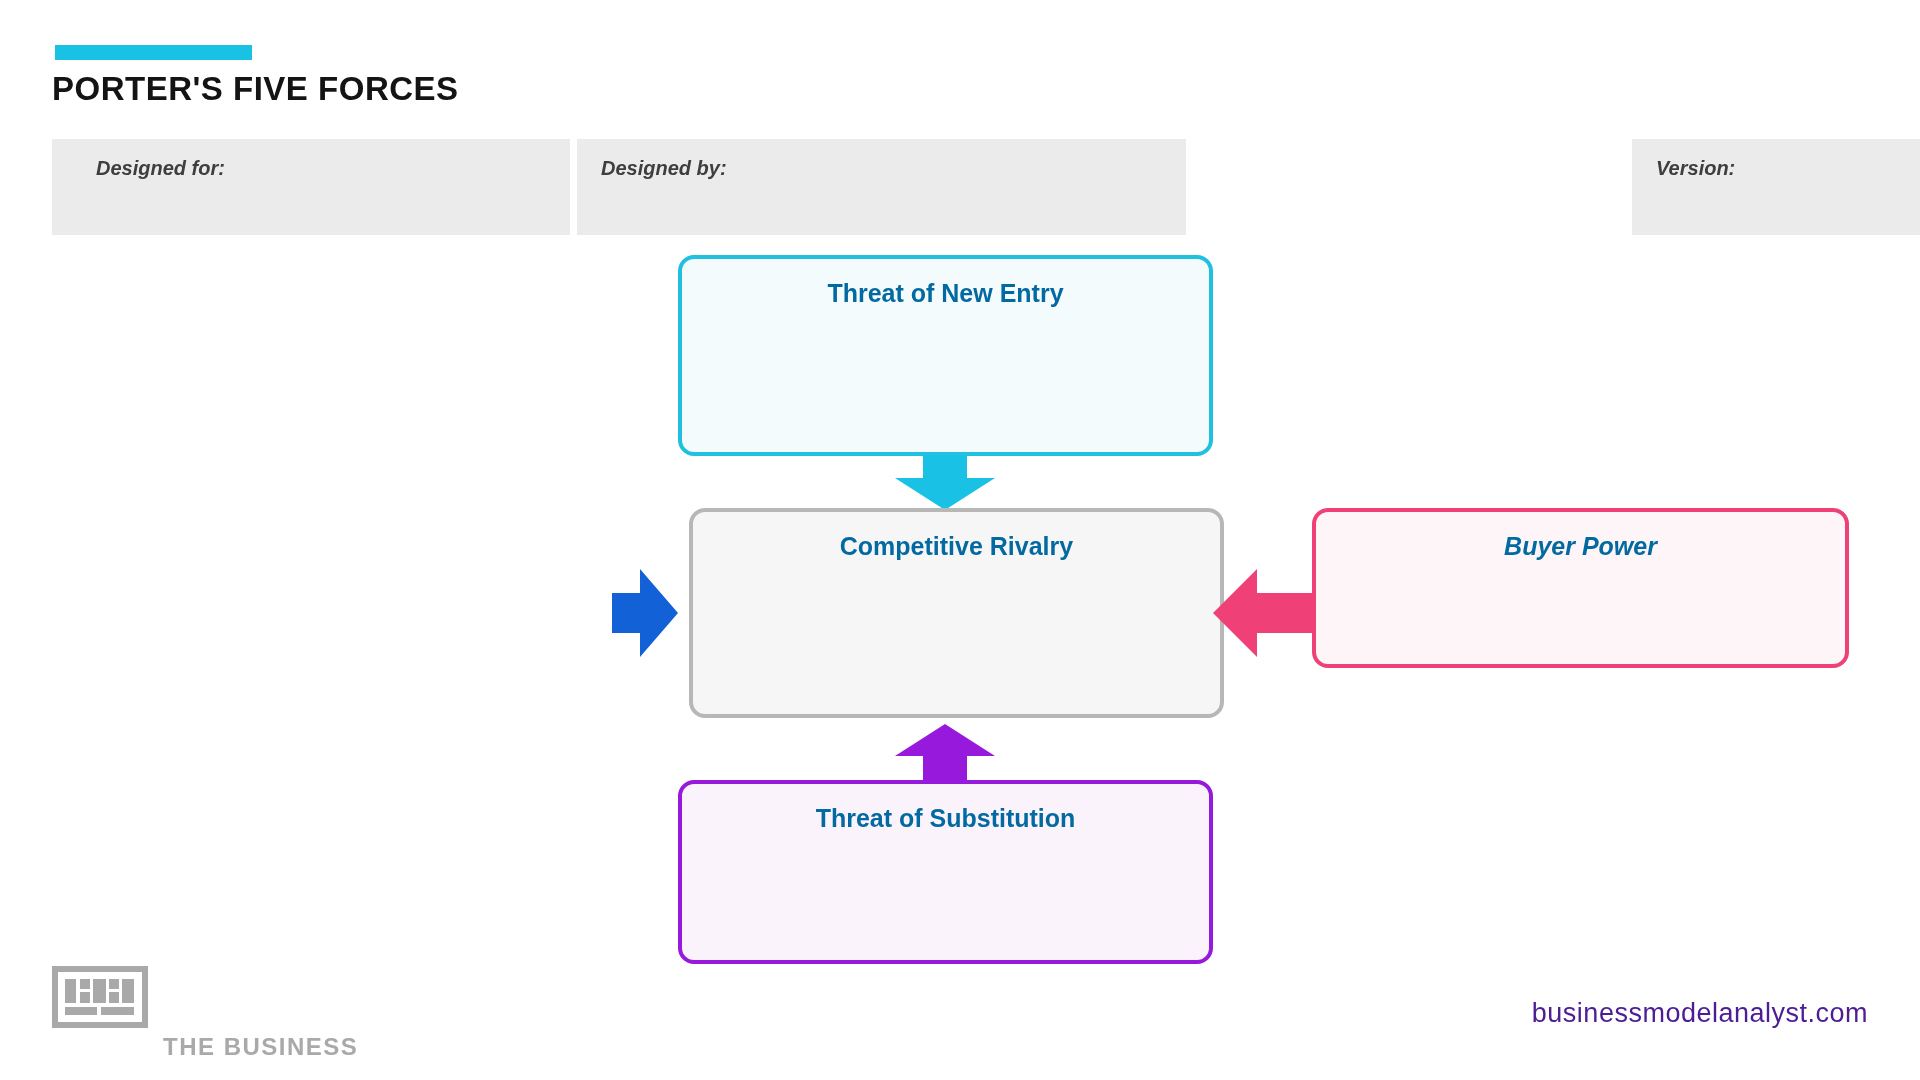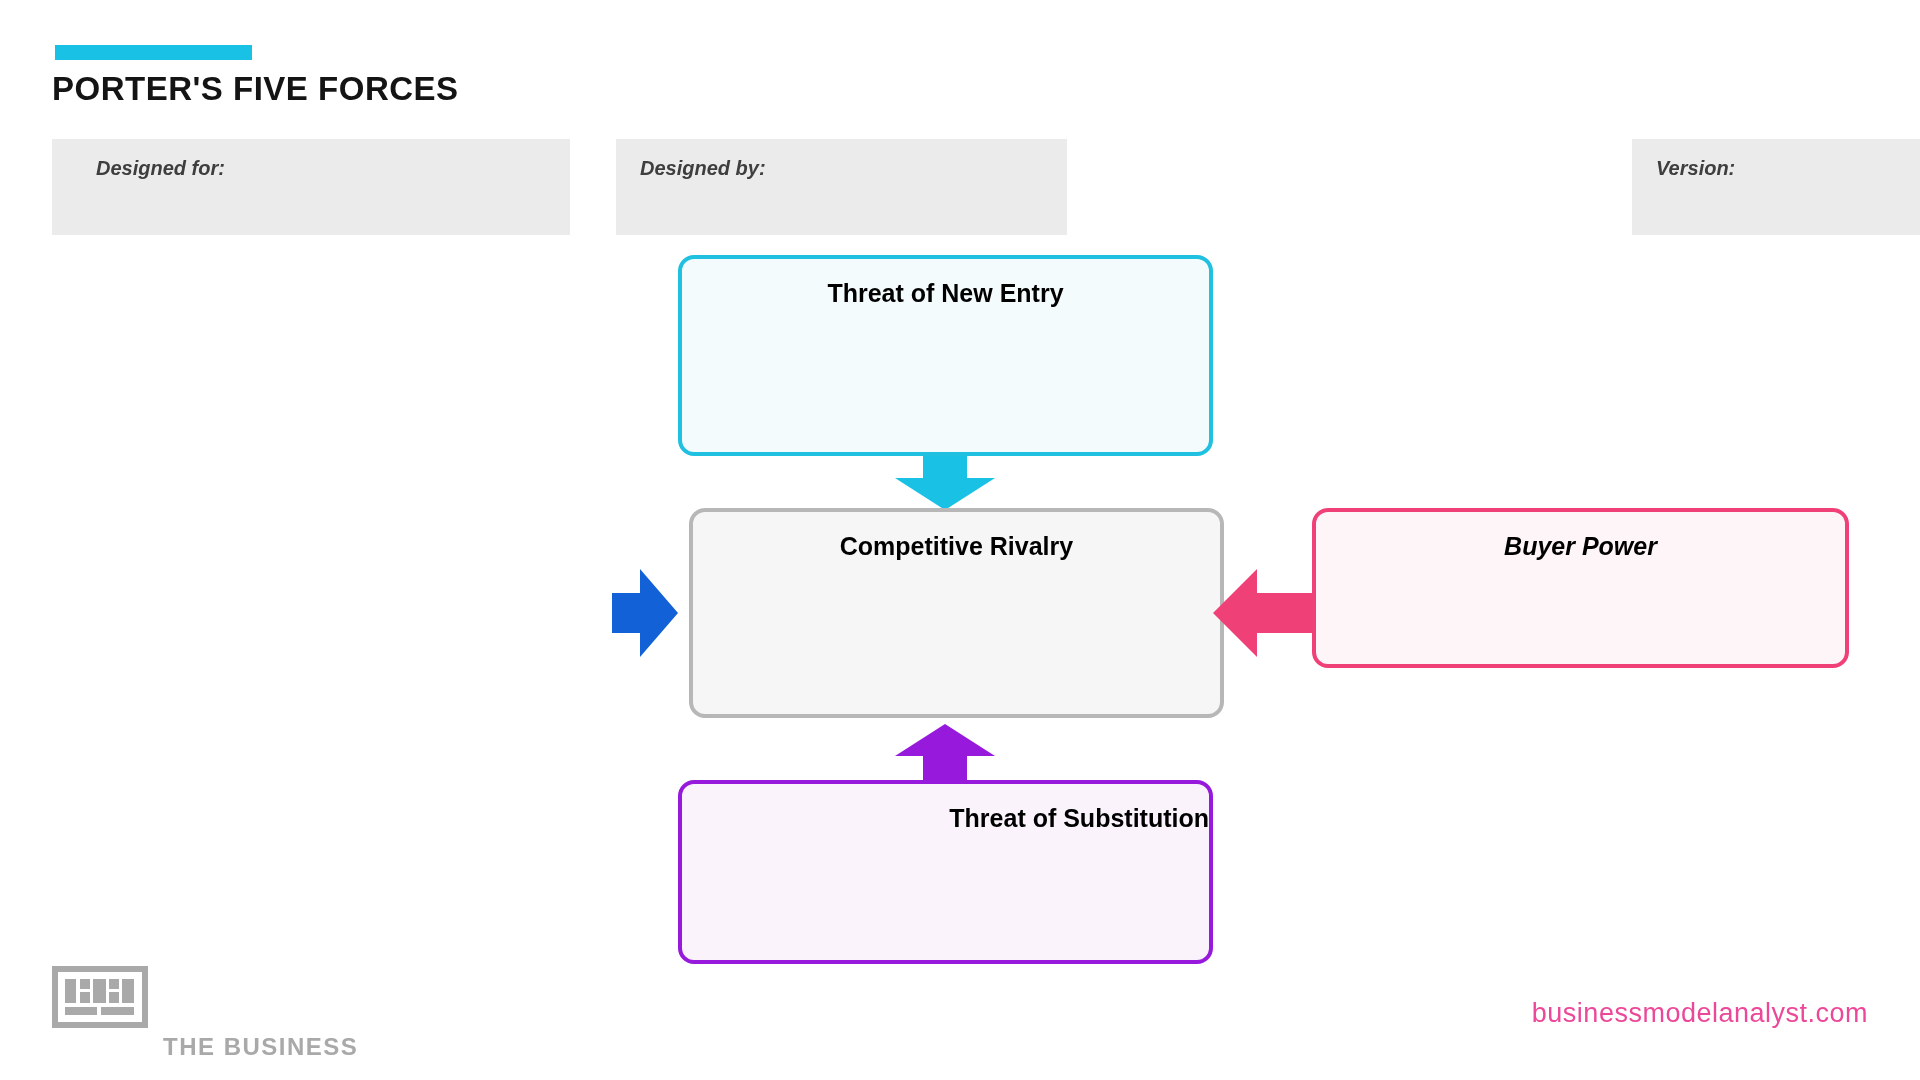--- a/index.html
+++ b/index.html
@@ -13,29 +13,29 @@
     color:#141414; letter-spacing:0.5px; white-space:nowrap;
   }
   .meta-field {
     position:absolute; top:139px; height:96px; background:#EBEBEB; box-sizing:border-box;
     padding:18px 0 0 24px;
   }
   .meta-field .meta-label {
     font-style:italic; font-weight:700; font-size:20px; color:#3E3E3E;
   }
   .mf-0 { left:52px;   width:518px;padding-left:44px; }
-  .mf-1 { left:616px;  width:451px; }
+  .mf-1 { left:577px;  width:609px; }
   .mf-2 { left:1128px; width:358px; }
   .mf-3 { left:1603px; width:389px;margin-left:29px; }
 
   .force-box {
     position:absolute; box-sizing:border-box; border:4px solid; border-radius:16px;
     display:flex; justify-content:center; align-items:flex-start; padding-top:20px;
   }
-  .force-label { font-size:25px; font-weight:700; color:#000000; white-space:nowrap; }
+  .force-label { font-size:25px; font-weight:700; color:#0369a1; white-space:nowrap; }
   .fb-top    { left:678px;  top:255px; width:535px; height:201px; }
   .fb-left   { left:72px;   top:508px; width:540px; height:210px; }
   .fb-center { left:678px;  top:508px; width:535px; height:210px;margin-left:11px; }
   .fb-right  { left:1312px; top:508px; width:537px; height:160px;font-style:italic; }
   .fb-bottom { left:678px;  top:780px; width:535px; height:184px; }
 
   .arrow { position:absolute; }
   .ar-down  { left:895px;  top:456px; }
   .ar-right { left:612px;  top:569px; }
   .ar-left  { left:1213px; top:569px; }
@@ -92,21 +92,21 @@
   </svg>
 
   <div class="force-box fb-right" style="border-color: rgb(239, 64, 120); background: rgb(253, 245, 248);">
     <span class="force-label">Buyer Power</span>
   </div>
 
   <svg class="arrow ar-up" width="100" height="56" viewBox="0 0 100 56">
     <polygon points="50,0 100,32 72,32 72,56 28,56 28,32 0,32" fill="#9719DB"></polygon>
   </svg>
 
-  <div class="force-box fb-bottom" style="border-color: rgb(151, 25, 219); background: rgb(250, 243, 252); justify-content: flex-end;">
+  <div class="force-box fb-bottom" style="border-color: rgb(151, 25, 219); background: rgb(250, 243, 252);">
     <span class="force-label">Threat of Substitution</span>
   </div>
 
   <svg class="logo-icon" width="96" height="62" viewBox="0 0 96 62">
     <g fill="#A9A9A9">
       <rect x="3" y="3" width="90" height="56" fill="none" stroke-width="6" stroke="#A9A9A9"></rect>
       <rect x="13" y="13" width="11" height="24"></rect>
       <rect x="28" y="13" width="10" height="10"></rect>
       <rect x="28" y="26" width="10" height="11"></rect>
       <rect x="41" y="13" width="13" height="24"></rect>
@@ -116,15 +116,15 @@
       <rect x="13" y="41" width="32" height="8"></rect>
       <rect x="49" y="41" width="33" height="8"></rect>
     </g>
   </svg>
 
   <div class="logo-text" style="color: rgb(169, 169, 169);">
     <div>THE BUSINESS</div>
     
   </div>
 
-  <div class="site-link" style="color: #ec4899;">businessmodelanalyst.com</div>
+  <div class="site-link" style="color: #4c1d95;">businessmodelanalyst.com</div>
 
 </div>
 
 </body></html>

